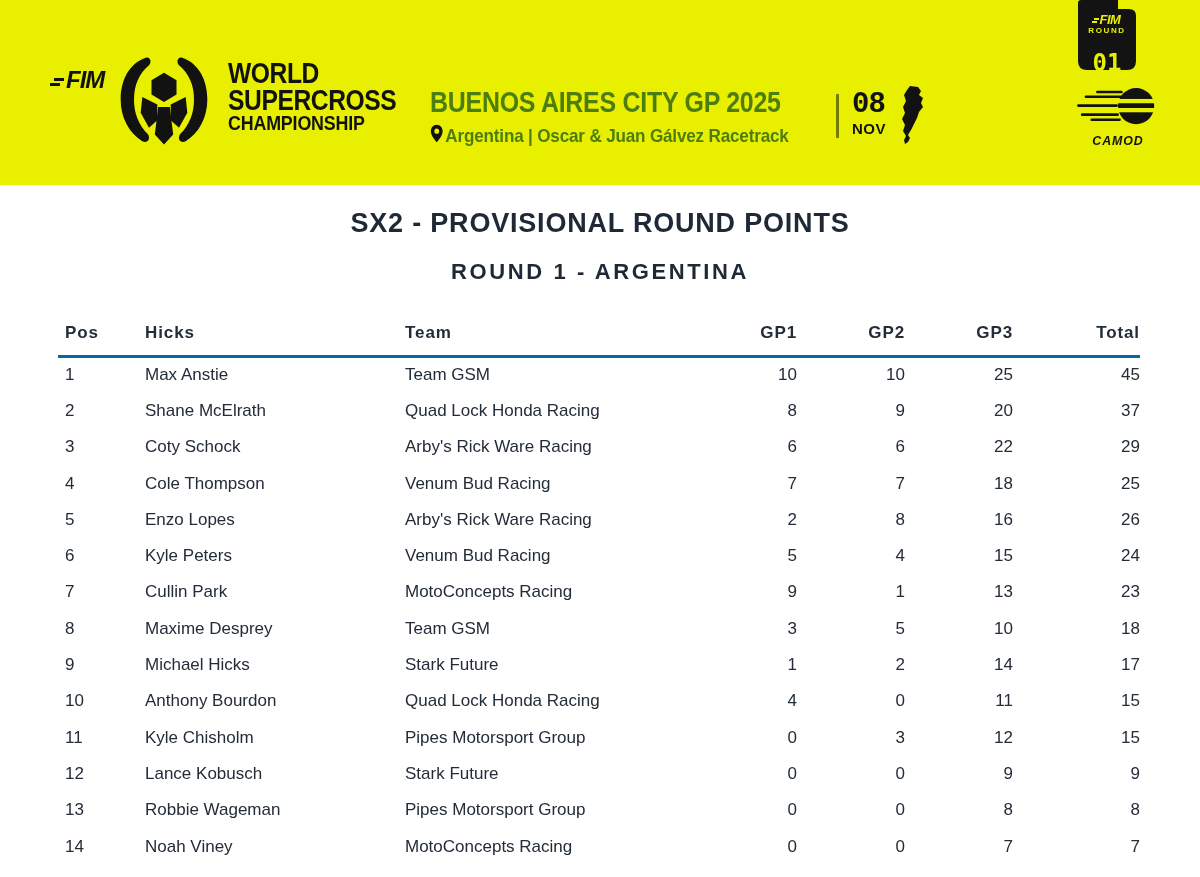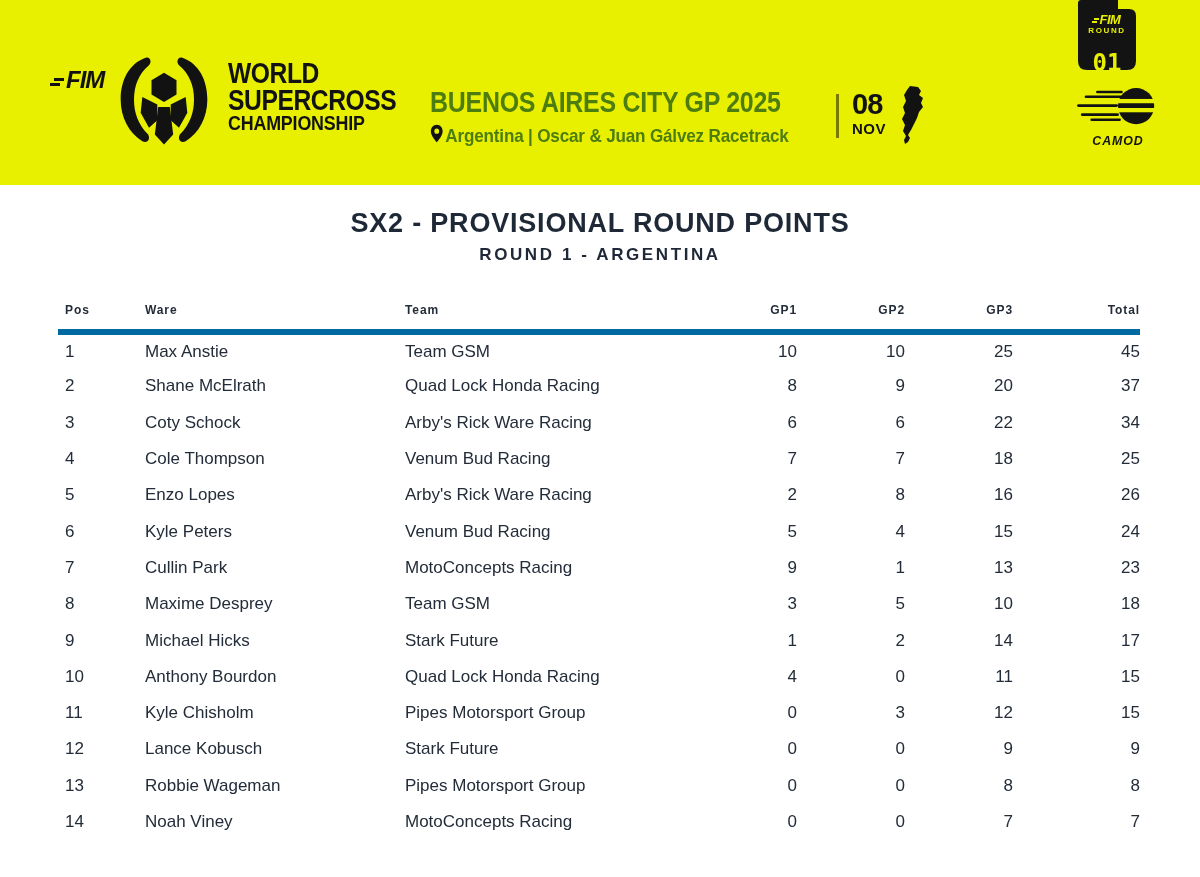--- a/index.html
+++ b/index.html
@@ -56,21 +56,21 @@
     font-weight:700; font-size:19px; letter-spacing:-0.2px;
     transform:scaleX(0.9); transform-origin:left top; white-space:nowrap;
   }
 
   .date-divider {
     position:absolute; left:836px; top:94px;
     width:3px; height:44px; background:rgba(25,28,5,0.55);
   }
   .date-block { position:absolute; left:852px; top:90px; color:#121212; text-align:left; }
   .date-day {
-    font-family:Liberation Sans, sans-serif;
+    font-family:Liberation Mono, monospace;
     font-weight:700; font-size:29px; line-height:1; letter-spacing:-1px;
   }
   .date-month { font-weight:900; font-size:15px; letter-spacing:0.5px; margin-top:1px;text-align:center; }
   .argentina-map { position:absolute; left:896px; top:84px; }
 
   
   .round-badge { position:absolute; left:1078px; top:0; width:58px; height:70px; }
   .round-badge svg.badge-bg { position:absolute; left:0; top:0; }
   .badge-content {
     position:absolute; left:0; top:0; width:58px; height:70px;
@@ -91,31 +91,31 @@
   
   .camod-block { position:absolute; left:1074px; top:88px; width:88px; text-align:center; color:#121212; }
   .camod-name {
     font-style:italic; font-weight:900; font-size:13px; letter-spacing:1px;
     margin-top:1px; transform:scaleX(0.95); transform-origin:center top;
   }
 
   
   .headline { text-align:center; margin-top:23px; color:#1E2836; }
   .headline-title { font-size:27px; font-weight:800; letter-spacing:0.8px; }
-  .headline-subtitle { font-size:17px; font-weight:800; letter-spacing:2.6px; margin-top:6px; }
+  .headline-subtitle { font-size:22px; font-weight:800; letter-spacing:2.6px; margin-top:20px; }
   .headline-date { font-size:13.5px; font-weight:800; letter-spacing:1.6px; margin-top:10px; }
 
   
   .standings { margin:32px 0 0 58px; }
   table { border-collapse:collapse; width:1082px; table-layout:fixed; color:#232C39; }
   col.c-pos{width:87px} col.c-name{width:260px} col.c-team{width:295px}
   col.c-gp1{width:97px} col.c-gp2{width:108px} col.c-gp3{width:108px} col.c-total{width:127px}
   th {
-    text-align:left; font-size:12px; font-weight:700; letter-spacing:0.9px;
-    padding:6px 0 12px 0; border-bottom:6px solid #0369a1;
+    text-align:left; font-size:17px; font-weight:700; letter-spacing:0.9px;
+    padding:6px 0 12px 0; border-bottom:3px solid #0369a1;
   }
   th.num, td.num { text-align:right; }
   th.first, td.first { padding-left:7px; }
   td { font-size:17px; font-weight:400; height:36.3px; vertical-align:middle; padding:0; }
 </style>
 </head>
 <body>
 
 <div class="page">
 
@@ -206,21 +206,21 @@
           <col class="c-name">
           <col class="c-team">
         <col class="c-gp1">
           <col class="c-gp2">
           <col class="c-gp3">
           <col class="c-total">
       </colgroup>
       <thead>
         <tr>
           <th class="first">Pos</th>
-          <th>Ware</th>
+          <th>Hicks</th>
           <th>Team</th>
           <th class="num">GP1</th>
           <th class="num">GP2</th>
           <th class="num">GP3</th>
           <th class="num">Total</th>
         </tr>
       </thead>
       <tbody>
           <tr>
             <td class="first">1</td>
@@ -240,21 +240,21 @@
             <td class="num">20</td>
             <td class="num">37</td>
           </tr>
           <tr>
             <td class="first">3</td>
             <td>Coty Schock</td>
             <td>Arby's Rick Ware Racing</td>
             <td class="num">6</td>
             <td class="num">6</td>
             <td class="num">22</td>
-            <td class="num">34</td>
+            <td class="num">29</td>
           </tr>
           <tr>
             <td class="first">4</td>
             <td>Cole Thompson</td>
             <td>Venum Bud Racing</td>
             <td class="num">7</td>
             <td class="num">7</td>
             <td class="num">18</td>
             <td class="num">25</td>
           </tr>

